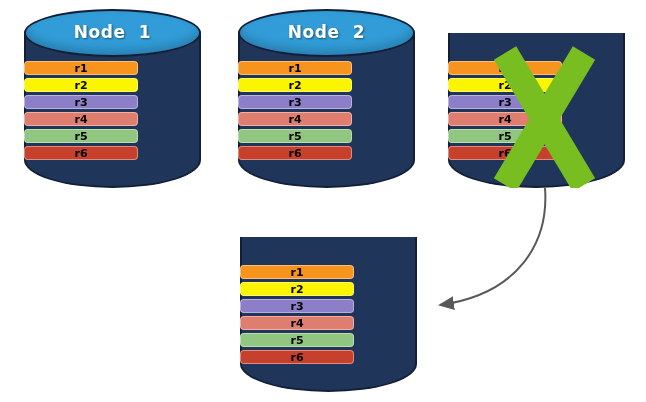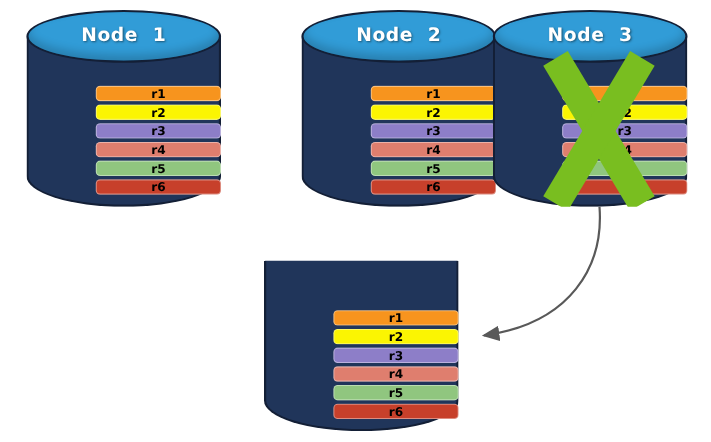--- a/index.html
+++ b/index.html
@@ -6,21 +6,21 @@
   body {
     width: 646px; height: 402px;
     background: var(--background, #fff);
     font-family: "DejaVu Sans", "Liberation Sans", sans-serif;
     overflow: hidden;
   }
   .stage { position: relative; width: 646px; height: 402px; }
 
   .node { position: absolute; width: 177px; height: 179px; }
   .node-1 { left: 24px;  top: 9px; }
-  .node-2 { left: 238px; top: 9px; margin-left: 36px; }
+  .node-2 { left: 238px; top: 9px; }
   .node-3 { left: 448px; top: 9px; }
   .node-4 { left: 240px; top: 213px; }
 
   .cyl-body {
     position: absolute; left: 0; right: 0; top: 24px; bottom: 0;
     background: var(--cylinder-body);
     border: 2px solid var(--cylinder-outline);
     border-top: none;
     border-radius: 0 0 50% 50% / 0 0 28px 28px;
     box-sizing: border-box;
@@ -35,22 +35,22 @@
     display: flex; align-items: center; justify-content: center;
   }
   .node-label {
     font-weight: bold; font-size: 17px;
     color: var(--node-label-text);
     letter-spacing: 0.5px; word-spacing: 7px;
     text-shadow: 1px 1px 2px rgba(0,0,0,0.45);
     transform: translateY(-1px);
   }
   .rows {
-    position: absolute; left: 0; right: 0; top: 69px;
-    display: flex; flex-direction: column; align-items: flex-end; gap: 3px;
+    position: absolute; left: 0; right: 0; top: 52px;
+    display: flex; flex-direction: column; align-items: flex-start; gap: 3px;
   }
   .row {
     width: 114px; height: 14px; box-sizing: border-box;
     border-radius: 4px;
     border: 1px solid rgba(255,255,255,0.40);
     display: flex; align-items: center; justify-content: center;
   }
   .row span {
     font-weight: bold; font-size: 11px; line-height: 1;
     color: var(--replica-text);
@@ -136,23 +136,20 @@
           <span>r5</span>
         </div>
       <div class="row" data-replica="r6">
           <span>r6</span>
         </div>
     </div>
   </div>
 
   <div class="node node-3">
     <div class="cyl-body"></div>
-    <div class="cyl-top">
-      <span class="node-label">Node 3</span>
-    </div>
     <div class="rows">
       <div class="row" data-replica="r1">
           <span>r1</span>
         </div>
       <div class="row" data-replica="r2">
           <span>r2</span>
         </div>
       <div class="row" data-replica="r3">
           <span>r3</span>
         </div>

